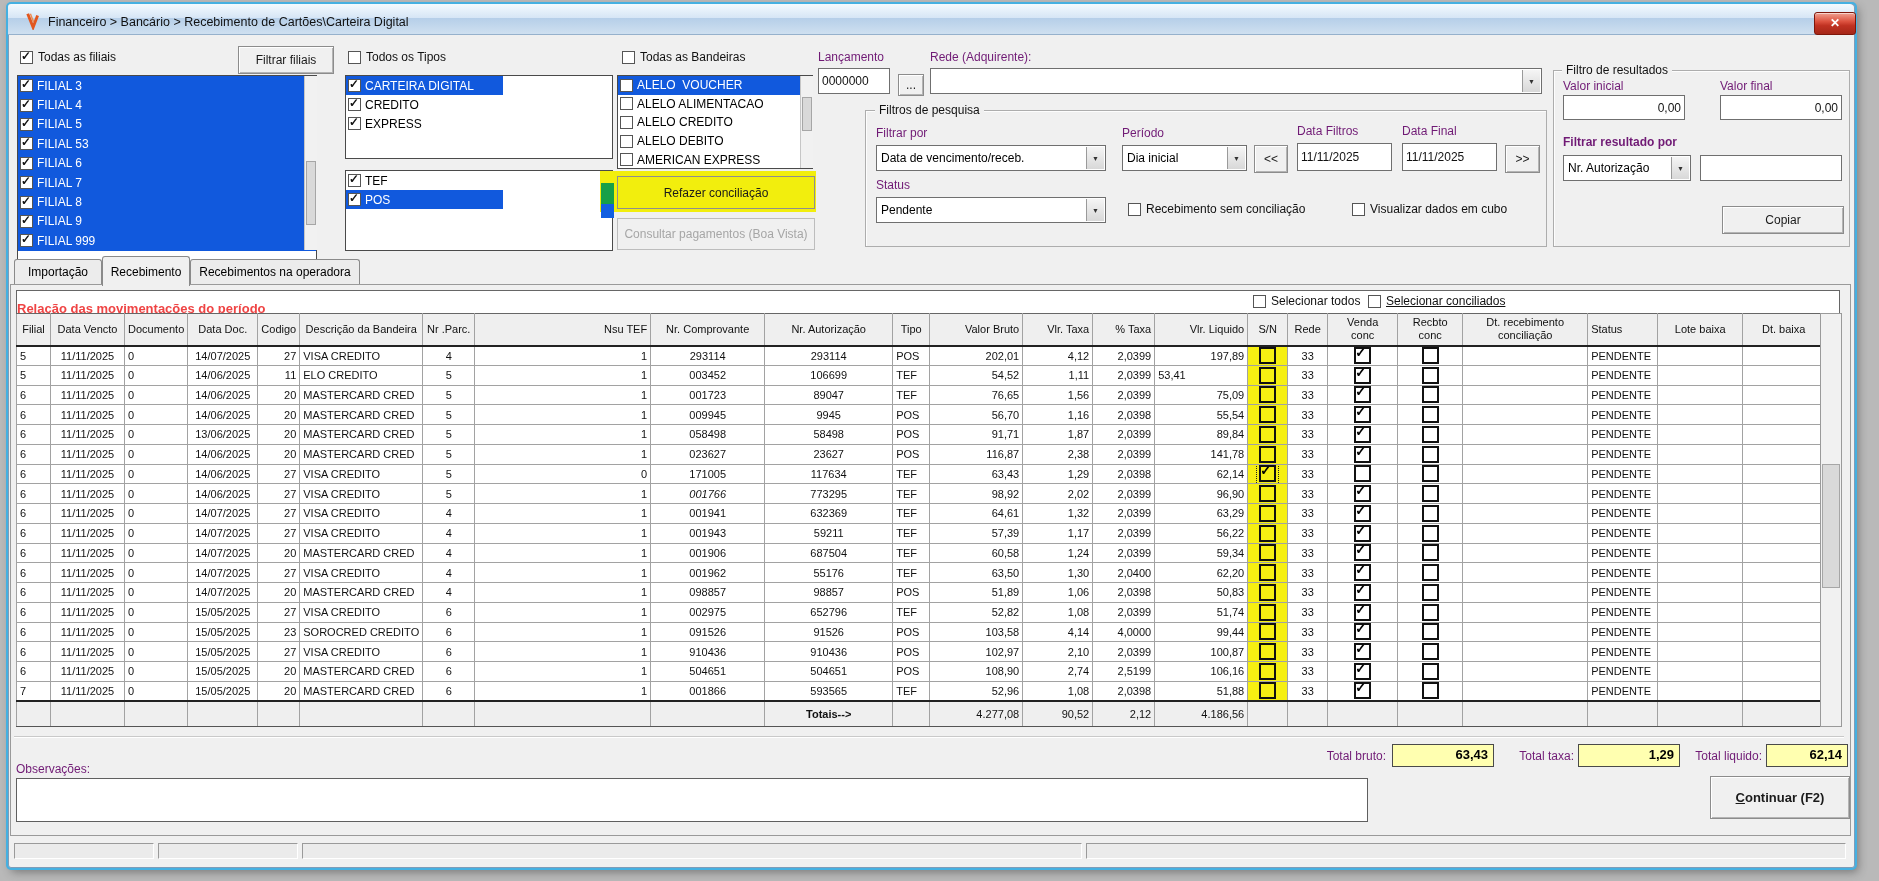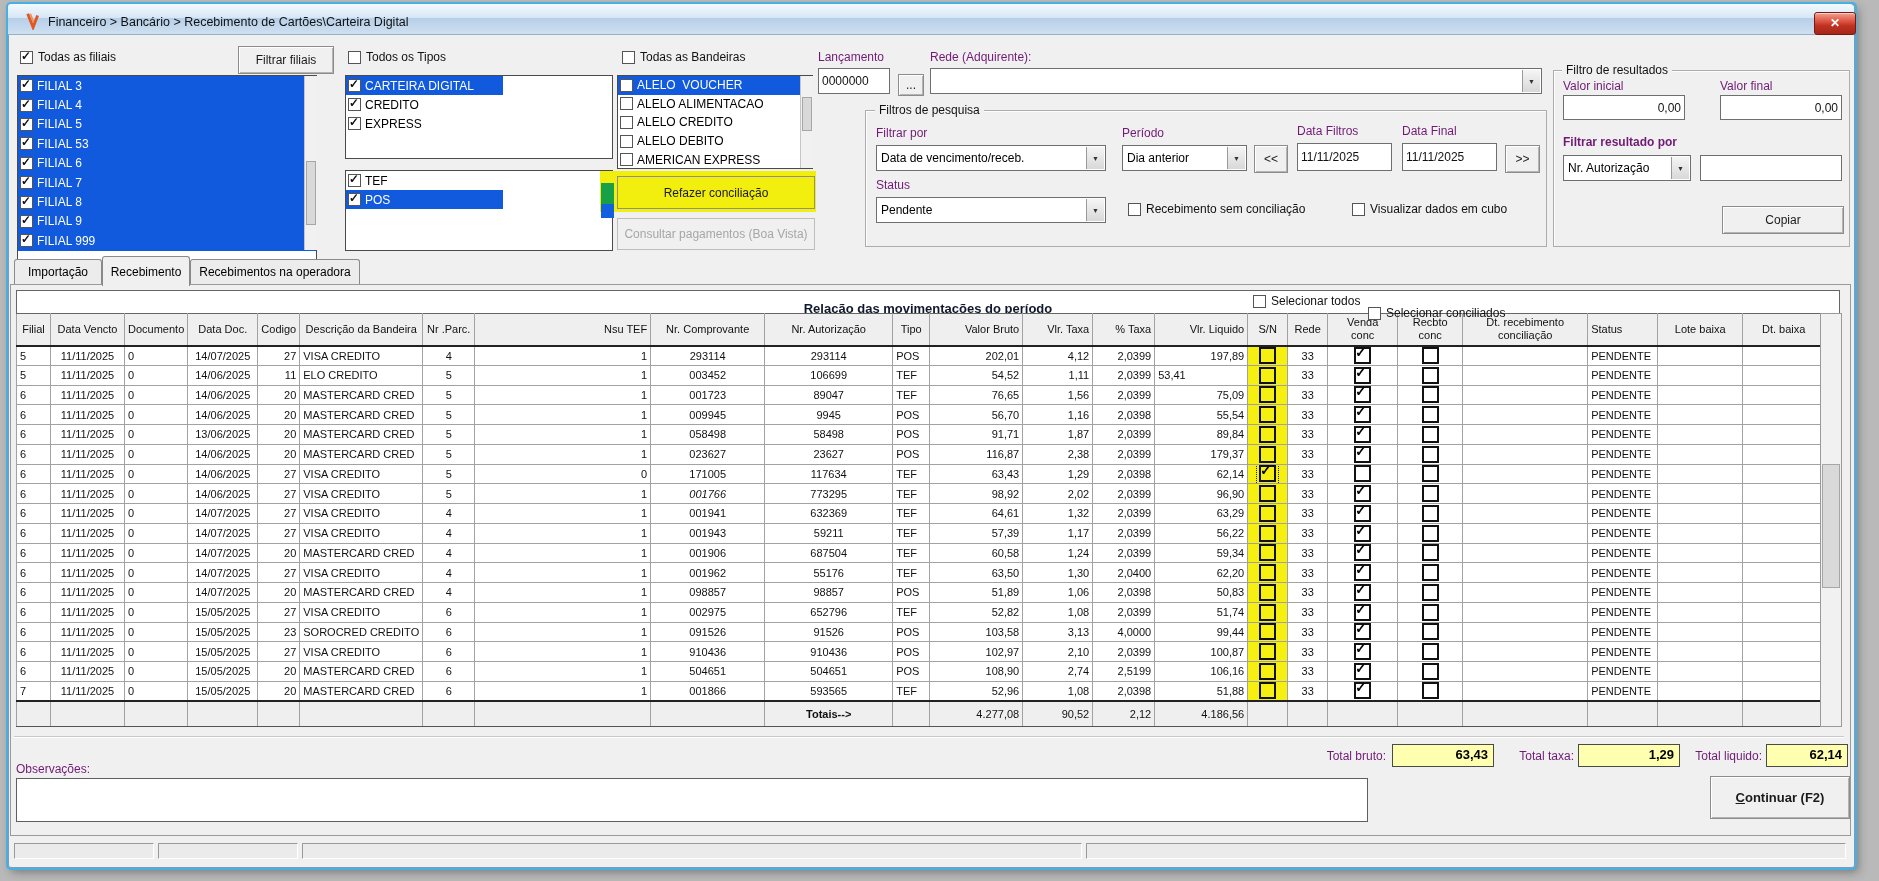--- a/index.html
+++ b/index.html
@@ -44,22 +44,22 @@
   .lb-row.sel .lb-lab{color:#fff;}
   .vsb{position:absolute;background:#f1f1f1;border-left:1px solid #c6c6c6;}
   .vsb .thumb{position:absolute;left:1px;right:1px;background:#d9d9d9;border:1px solid #a6a6a6;}
   
   .tab{position:absolute;top:259px;height:25px;border:1px solid #8a8a8a;border-bottom:none;border-radius:3px 3px 0 0;
     background:#ececec;display:flex;align-items:center;justify-content:center;font-size:12px;padding:0 8px;box-sizing:border-box;cursor:pointer;}
   .tab.active{top:256px;height:30px;background:#f0f0f0;z-index:6;}
   .tabpanel{position:absolute;left:10px;top:284px;width:1841px;height:552px;border:1px solid #9a9a9a;background:#f0f0f0;box-sizing:border-box;}
   
   .grid-band{position:absolute;left:16px;top:290px;width:1824px;height:36px;background:#fff;border:1px solid #666;
-    border-bottom:none;box-sizing:border-box;display:flex;align-items:center;justify-content:center;
-    font-size:13px;font-weight:bold;color:#0f172a;}
+    border-bottom:none;box-sizing:border-box;display:flex;align-items:center;justify-content:flex-start;
+    font-size:13px;font-weight:bold;color:#ef4444;}
   table.grid{position:absolute;left:16px;top:313px;border-collapse:collapse;table-layout:fixed;background:#fff;}
   table.grid th,table.grid td{border:1px solid #a2a2a2;overflow:hidden;white-space:pre;padding:0 3px;
     font-size:11px;color:#111;box-sizing:border-box;}
   table.grid thead th{height:32px;background:#efefef;font-weight:normal;white-space:pre-line;line-height:1.2;
     border-bottom:2px solid #222;border-top:1px solid #666;}
   table.grid tbody tr{height:19.75px;}
   table.grid tfoot td{height:25px;background:#efefef;border-top:2px solid #222;border-bottom:1px solid #555;}
   th.hl,td.hl{background:#f6ef12;}
   .gcb{width:13px;height:13px;border:2px solid #111;background:#fff;margin:0 auto;position:relative;box-sizing:content-box;}
   td.hl .gcb{background:#f6ef12;}
@@ -161,21 +161,21 @@
 
   <div class="grp" style="left:865px;top:110px;width:680px;height:135px;"></div>
   <div class="grp-cap" style="left:875px;top:103px;">Filtros de pesquisa</div>
   <div class="lbl" style="left:876px;top:126px;">Filtrar por</div>
   <div class="combo" style="left:876px;top:145px;width:230px;height:26px;">
     <span class="ct">Data de vencimento/receb.</span>
     <span class="ca">▼</span>
   </div>
   <div class="lbl" style="left:1122px;top:126px;">Período</div>
   <div class="combo" style="left:1122px;top:145px;width:125px;height:26px;">
-    <span class="ct">Dia anterior</span>
+    <span class="ct">Dia inicial</span>
     <span class="ca">▼</span>
   </div>
   <div class="btn" style="left:1254px;top:145px;width:32px;height:26px;">&lt;&lt;</div>
   <div class="lbl" style="left:1297px;top:124px;">Data Filtros</div>
   <input class="field" style="left: 1297px; top: 143px; width: 95px; height: 28px;" value="11/11/2025">
   <div class="lbl" style="left:1402px;top:124px;">Data Final</div>
   <input class="field" style="left: 1402px; top: 143px; width: 95px; height: 28px;" value="11/11/2025">
   <div class="btn" style="left:1505px;top:145px;width:33px;height:26px;">&gt;&gt;</div>
   <div class="lbl" style="left:876px;top:178px;">Status</div>
   <div class="combo" style="left:876px;top:197px;width:230px;height:26px;">
@@ -210,21 +210,21 @@
   <div class="tab active" style="left:102px;width:88px;">Recebimento</div>
   <div class="tab" style="left:190px;width:170px;">Recebimentos na operadora</div>
 
   <div class="grid-band">
     <span>Relação das movimentações do período</span>
   </div>
   <div class="cbrow" style="left:1253px;top:294px;z-index:3;">
     <span class="cb"></span>
     <span>Selecionar todos</span>
   </div>
-  <div class="cbrow" style="left:1368px;top:306px;z-index:3;">
+  <div class="cbrow" style="left:1368px;top:294px;z-index:3;text-decoration:underline;">
     <span class="cb"></span>
     <span>Selecionar conciliados</span>
   </div>
 
   <table class="grid" id="grid-table">
     <colgroup id="grid-cols">
         <col style="width: 34px;">
         <col style="width: 74px;">
         <col style="width: 62px;">
         <col style="width: 70px;">
@@ -412,21 +412,21 @@
           <td style="text-align: right;">20</td>
           <td style="text-align: left;">MASTERCARD CRED</td>
           <td style="text-align: center;">5</td>
           <td style="text-align: right;">1</td>
           <td style="text-align: center;">023627</td>
           <td style="text-align: center;">23627</td>
           <td style="text-align: left;">POS</td>
           <td style="text-align: right;">116,87</td>
           <td style="text-align: right;">2,38</td>
           <td style="text-align: right;">2,0399</td>
-          <td style="text-align: right;">179,37</td>
+          <td style="text-align: right;">141,78</td>
           <td class="hl" style="text-align: center;"><div class="gcb"></div></td>
           <td style="text-align: center;">33</td>
           <td style="text-align: center;"><div class="gcb checked"></div></td>
           <td style="text-align: center;"><div class="gcb"></div></td>
           <td style="text-align: center;"></td>
           <td style="text-align: left;">PENDENTE</td>
           <td style="text-align: center;"></td>
           <td style="text-align: center;"></td>
         </tr>
         <tr>
@@ -635,21 +635,21 @@
           <td style="text-align: left;">0</td>
           <td style="text-align: center;">15/05/2025</td>
           <td style="text-align: right;">23</td>
           <td style="text-align: left;">SOROCRED CREDITO</td>
           <td style="text-align: center;">6</td>
           <td style="text-align: right;">1</td>
           <td style="text-align: center;">091526</td>
           <td style="text-align: center;">91526</td>
           <td style="text-align: left;">POS</td>
           <td style="text-align: right;">103,58</td>
-          <td style="text-align: right;">3,13</td>
+          <td style="text-align: right;">4,14</td>
           <td style="text-align: right;">4,0000</td>
           <td style="text-align: right;">99,44</td>
           <td class="hl" style="text-align: center;"><div class="gcb"></div></td>
           <td style="text-align: center;">33</td>
           <td style="text-align: center;"><div class="gcb checked"></div></td>
           <td style="text-align: center;"><div class="gcb"></div></td>
           <td style="text-align: center;"></td>
           <td style="text-align: left;">PENDENTE</td>
           <td style="text-align: center;"></td>
           <td style="text-align: center;"></td>

